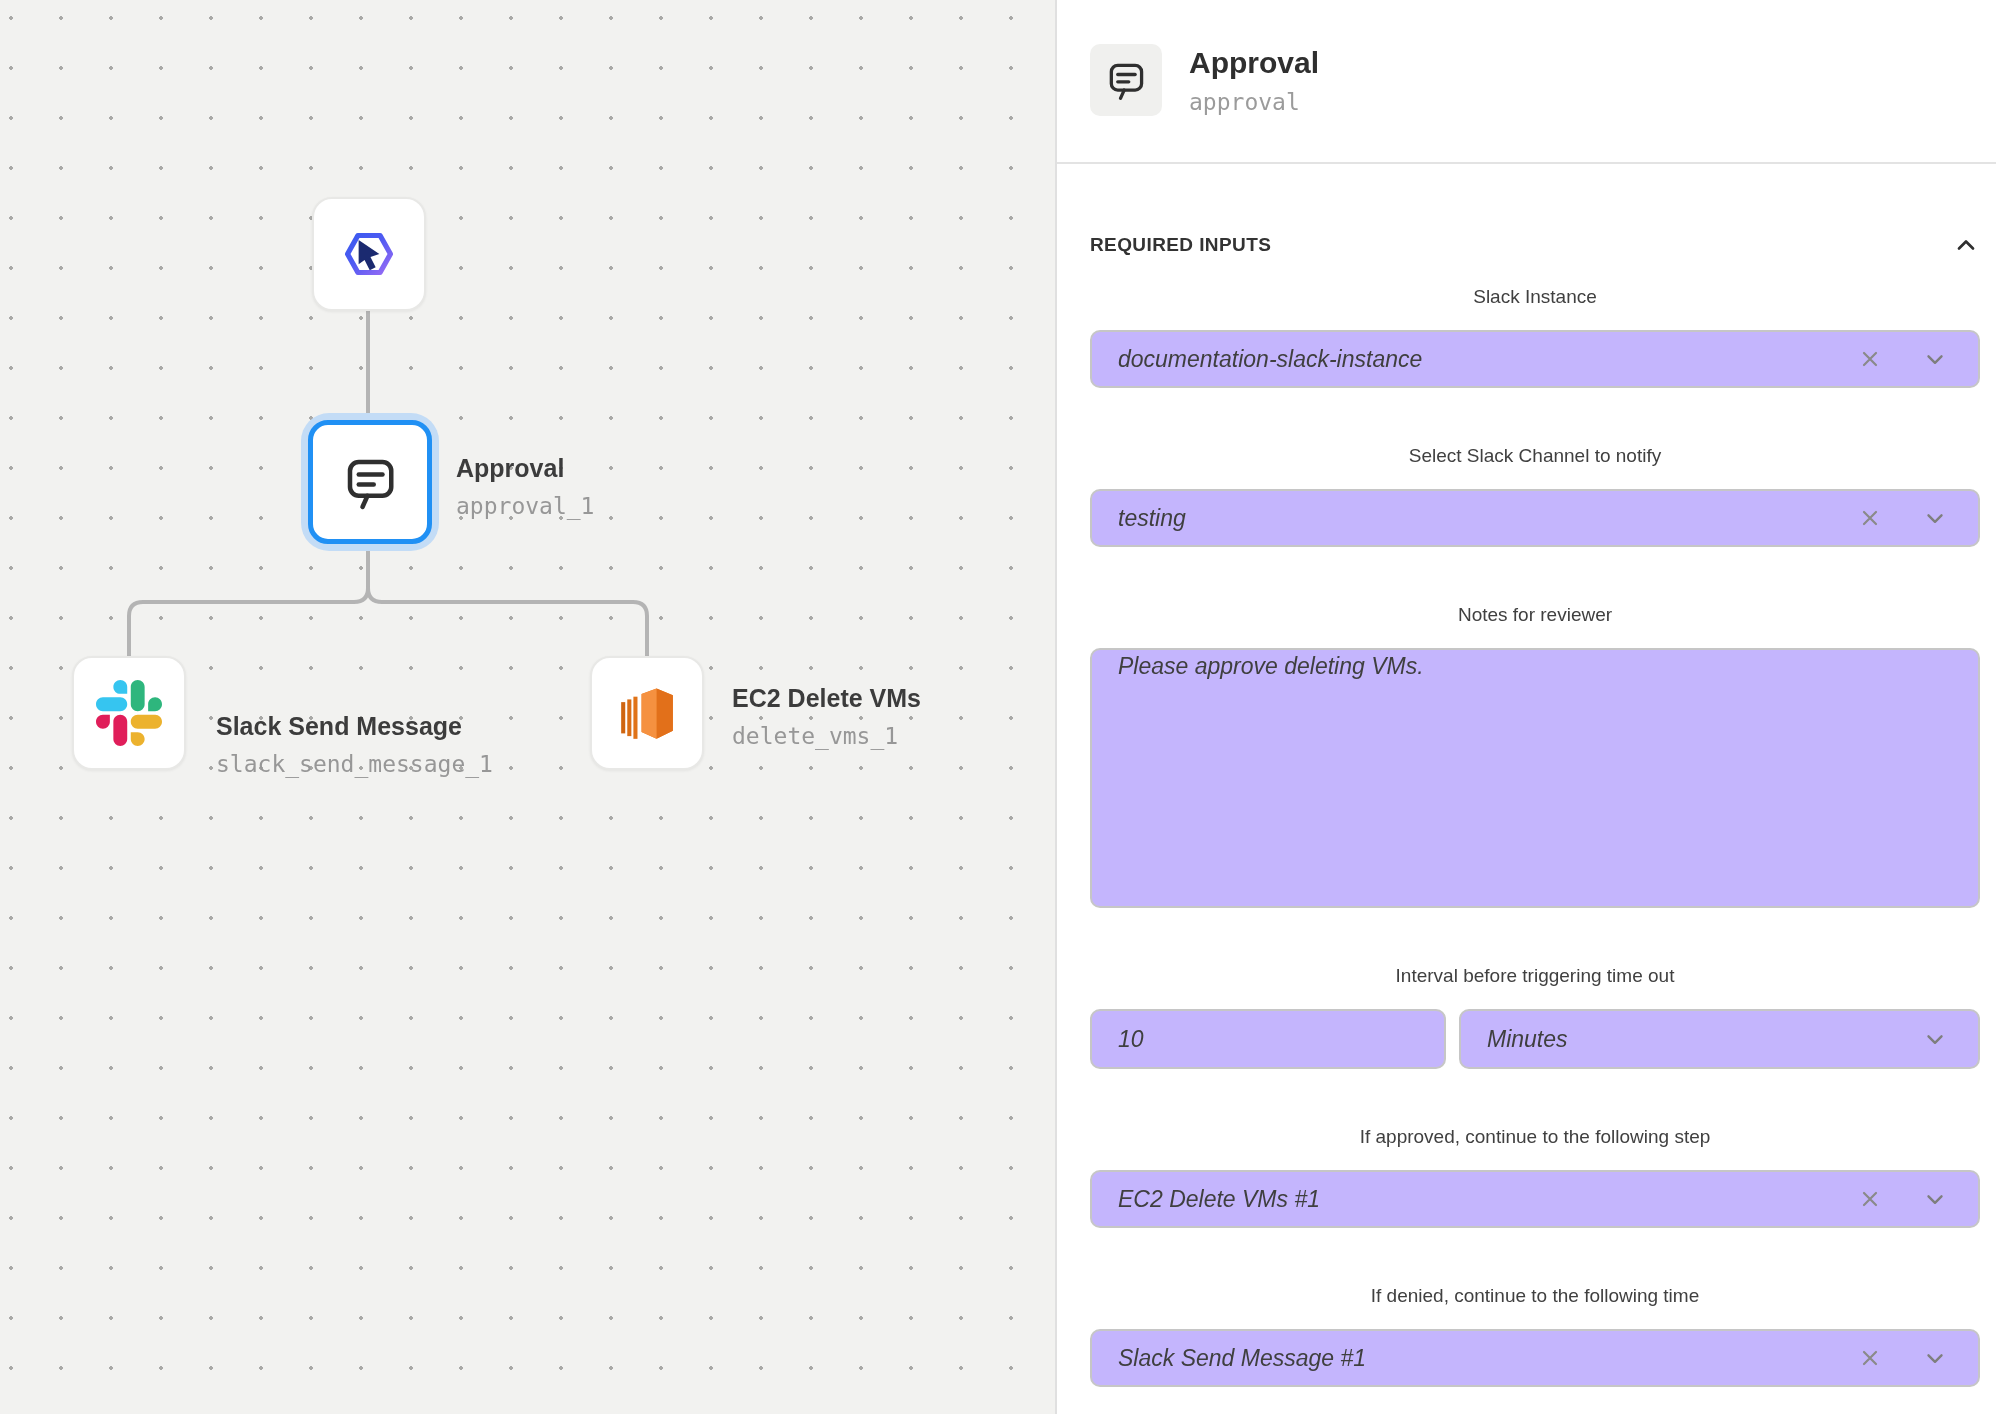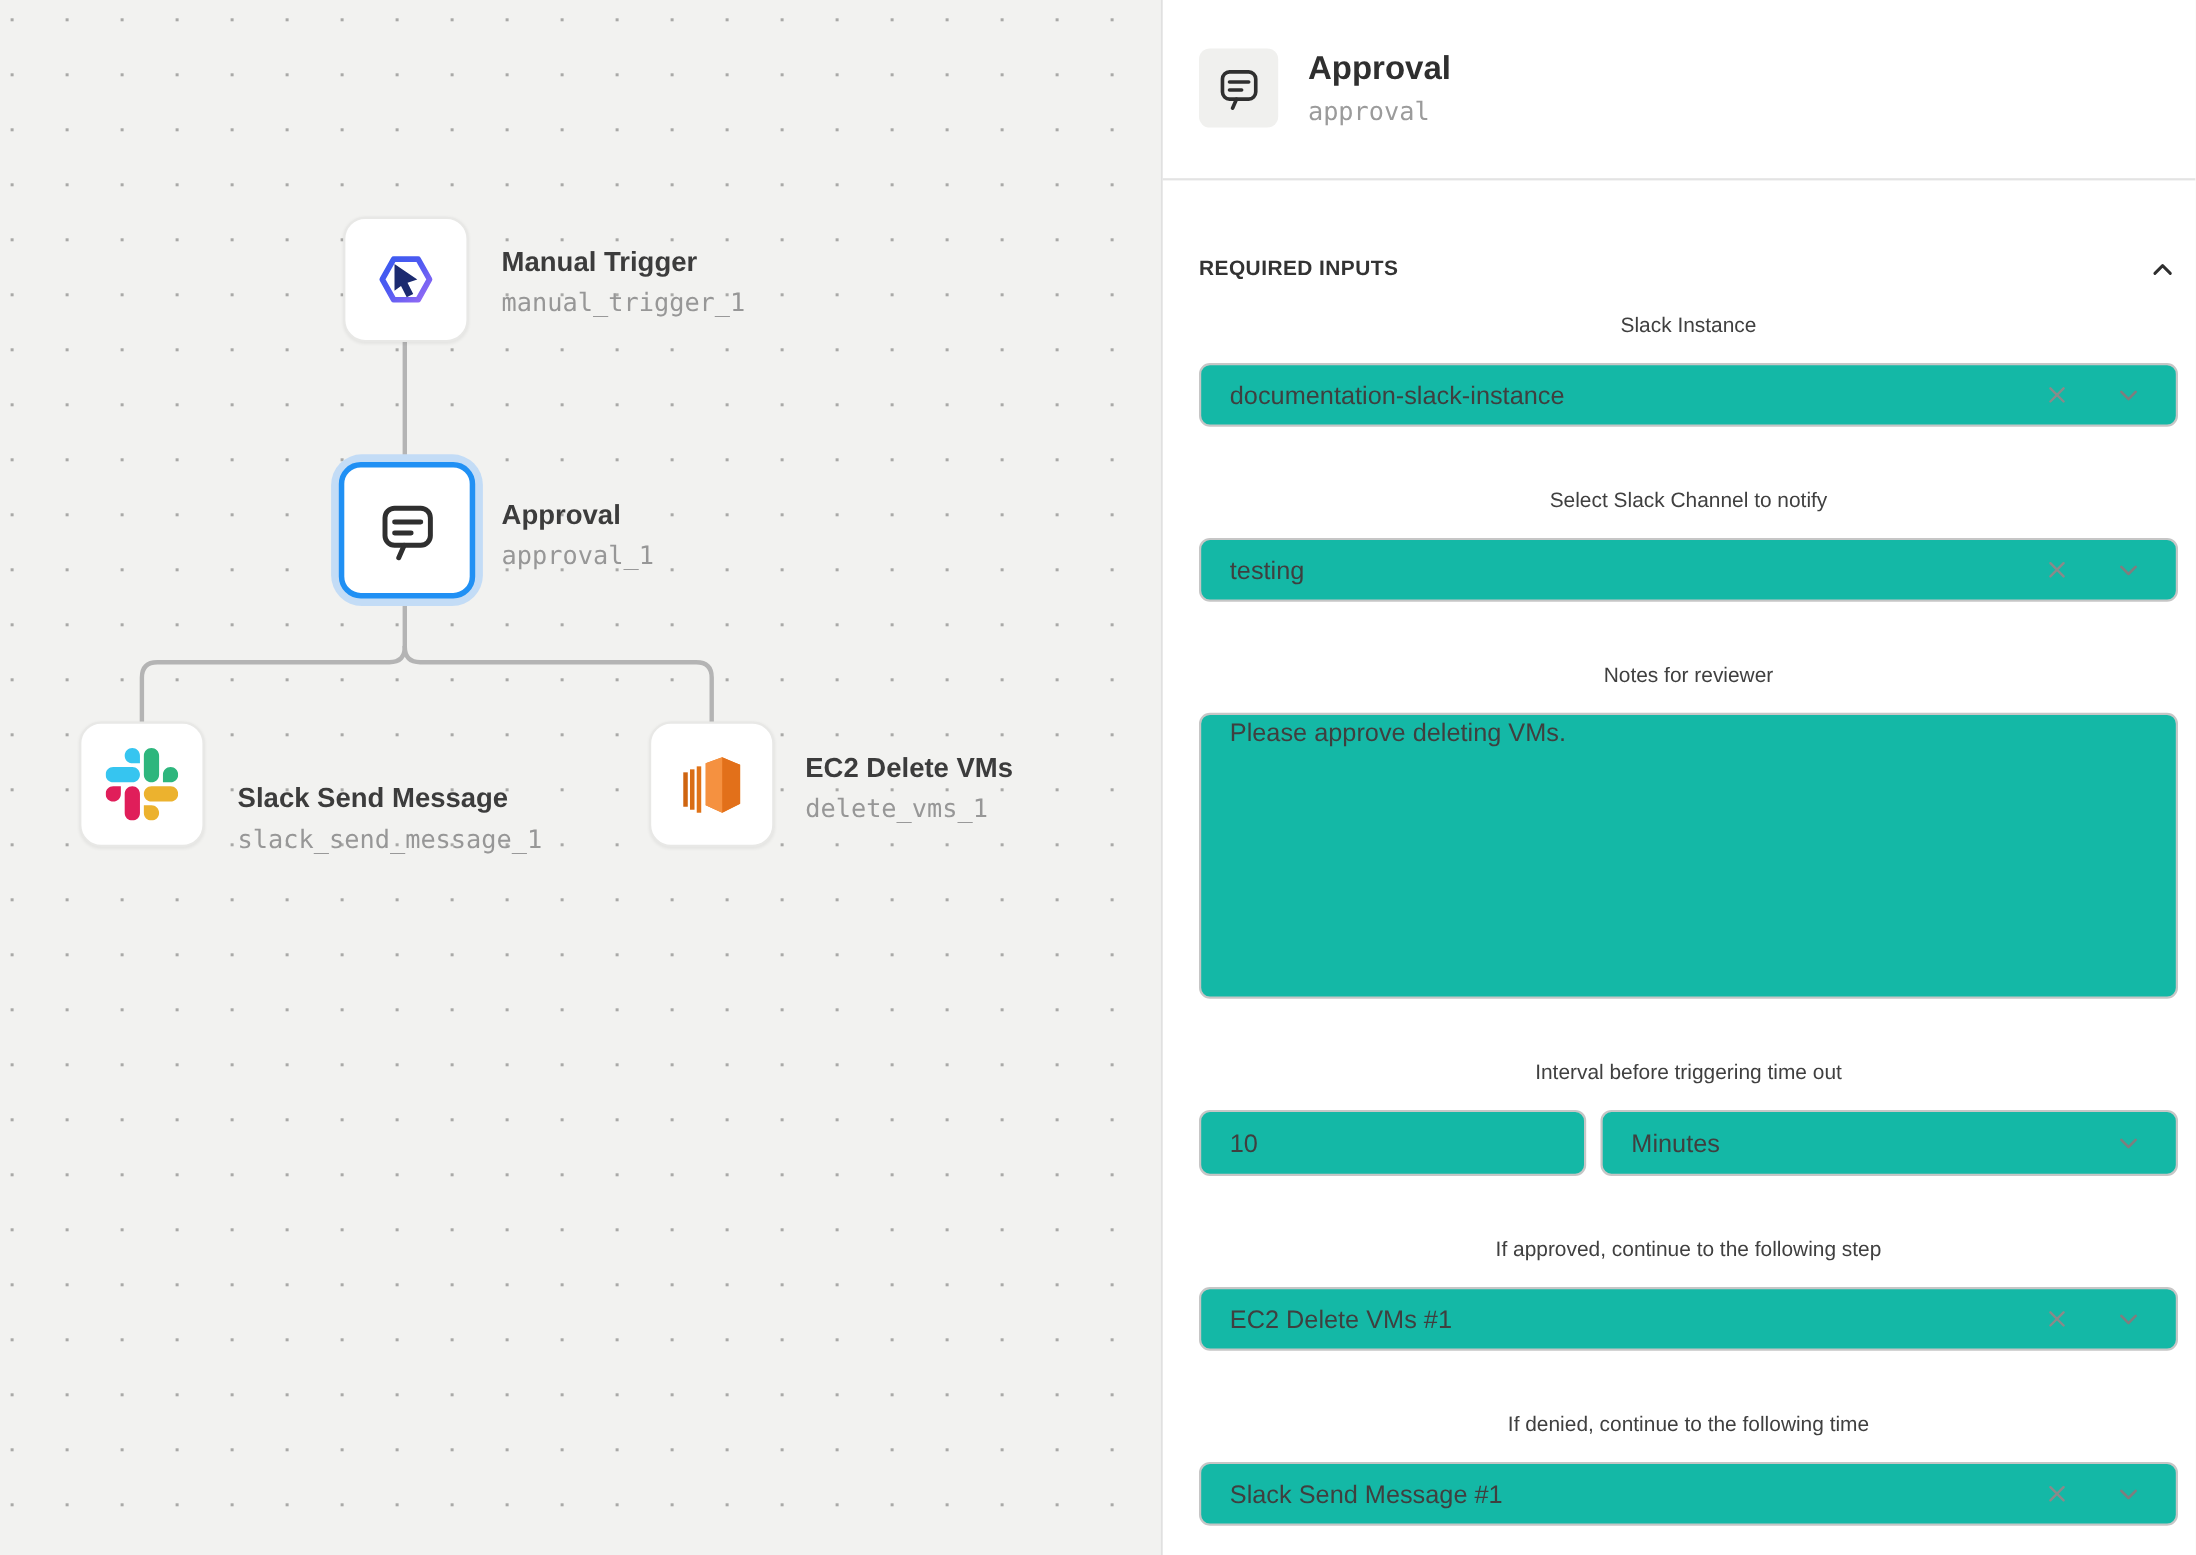--- a/index.html
+++ b/index.html
@@ -50,22 +50,23 @@
 
   .section-head { margin-top:67px; display:flex; align-items:center; justify-content:space-between; }
   .section-title { font-size:19px; font-weight:700; letter-spacing:0.4px; color:#333333; }
   .collapse-btn { background:none; border:none; cursor:pointer; padding:0; line-height:0; }
 
   .field-label { display:block; margin:56px 0 0; font-size:19px; color:#404040; line-height:24px;text-align:center; }
   .field-label.first { margin-top:26px; }
 
   .combo, .textbox, .notes-area {
     margin-top:21px; width:100%; border:2px solid #c6c6c6; border-radius:10px;
-    font-size:23px; color:#3f3f3f; background:#14b8a6;
+    font-size:23px; color:#3f3f3f; background:#c4b5fd;
     font-family:"Liberation Sans", sans-serif;
+    font-style:italic;
   }
   .combo { height:58px; display:flex; align-items:center; padding:0 30px 0 26px; cursor:pointer; }
   .combo-value { flex:1 1 auto; white-space:nowrap; overflow:hidden; }
   .icon-btn { background:none; border:none; padding:0; line-height:0; cursor:pointer; }
   .clear-btn { margin-right:40px; }
 
   .notes-area { display:block; height:260px; padding:1px 26px; resize:none; outline:none; line-height:30px; }
   .interval-row { display:flex; gap:13px; margin-top:21px;align-items:center; }
   .interval-row .textbox { margin-top:0; width:534px; height:60px; padding:0 26px; outline:none; }
   .interval-row .combo { margin-top:0; flex:1 1 auto; height:60px; }
@@ -92,24 +93,20 @@
           <linearGradient id="hexg" x1="0%" y1="0%" x2="100%" y2="100%">
             <stop offset="0%" stop-color="#3a5bf0"></stop>
             <stop offset="45%" stop-color="#4f5af2"></stop>
             <stop offset="100%" stop-color="#9a6cf5"></stop>
           </linearGradient>
         </defs>
         <polygon points="21,50 35,25 65,25 79,50 65,75 35,75" fill="none" stroke="url(#hexg)" stroke-width="7" stroke-linejoin="round"></polygon>
         <polygon points="36,31 64,50 52,54 59,68 51,72 44,58 36,64" fill="#1b2a70"></polygon>
       </svg>
     </div>
-    <div class="node-label" style="left:456px; top:223px;">
-      <div class="node-title">Manual Trigger</div>
-      <div class="node-id">manual_trigger_1</div>
-    </div>
 
     <div class="halo">
       <div class="node selected">
         <svg width="60" height="60" viewBox="0 0 48 48" fill="none">
           <rect x="8" y="8" width="33" height="27" rx="7" stroke="#2f2f2f" stroke-width="3.6"></rect>
           <line x1="15" y1="18" x2="34" y2="18" stroke="#2f2f2f" stroke-width="3.6" stroke-linecap="round"></line>
           <line x1="15" y1="26" x2="27" y2="26" stroke="#2f2f2f" stroke-width="3.6" stroke-linecap="round"></line>
           <path d="M22 35 L18 44" stroke="#2f2f2f" stroke-width="3.6" stroke-linecap="round"></path>
         </svg>
       </div>

